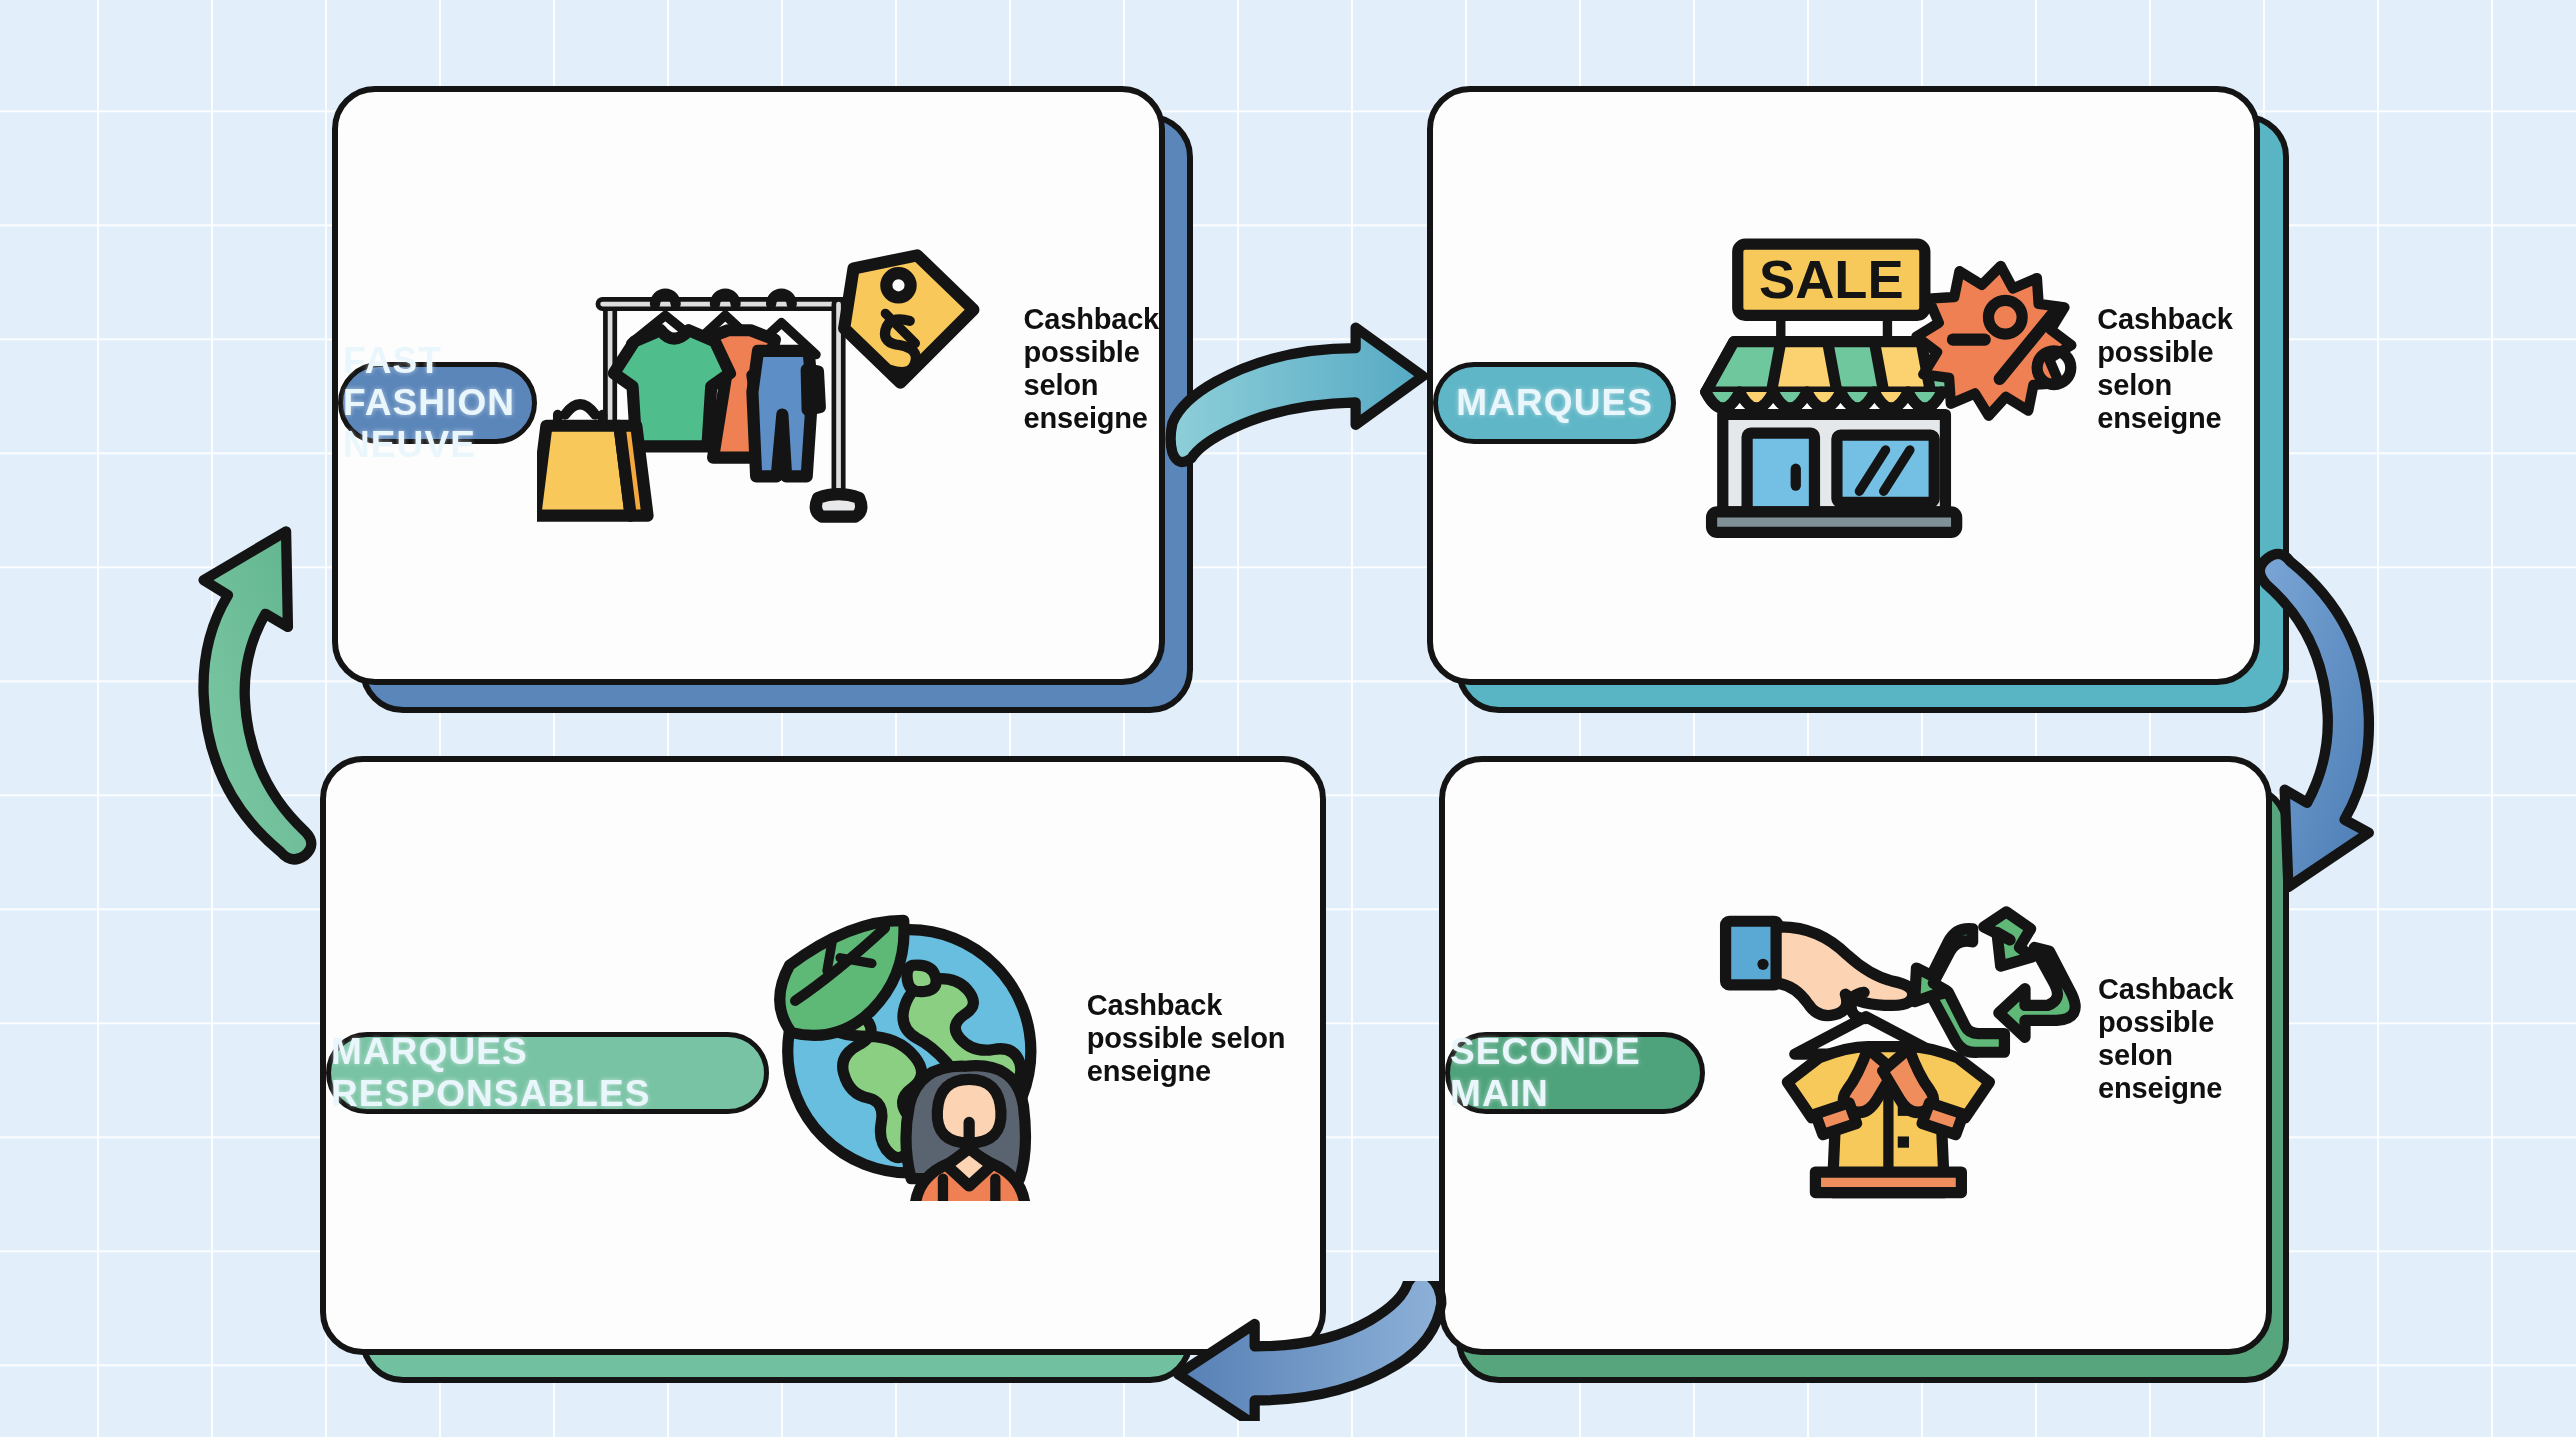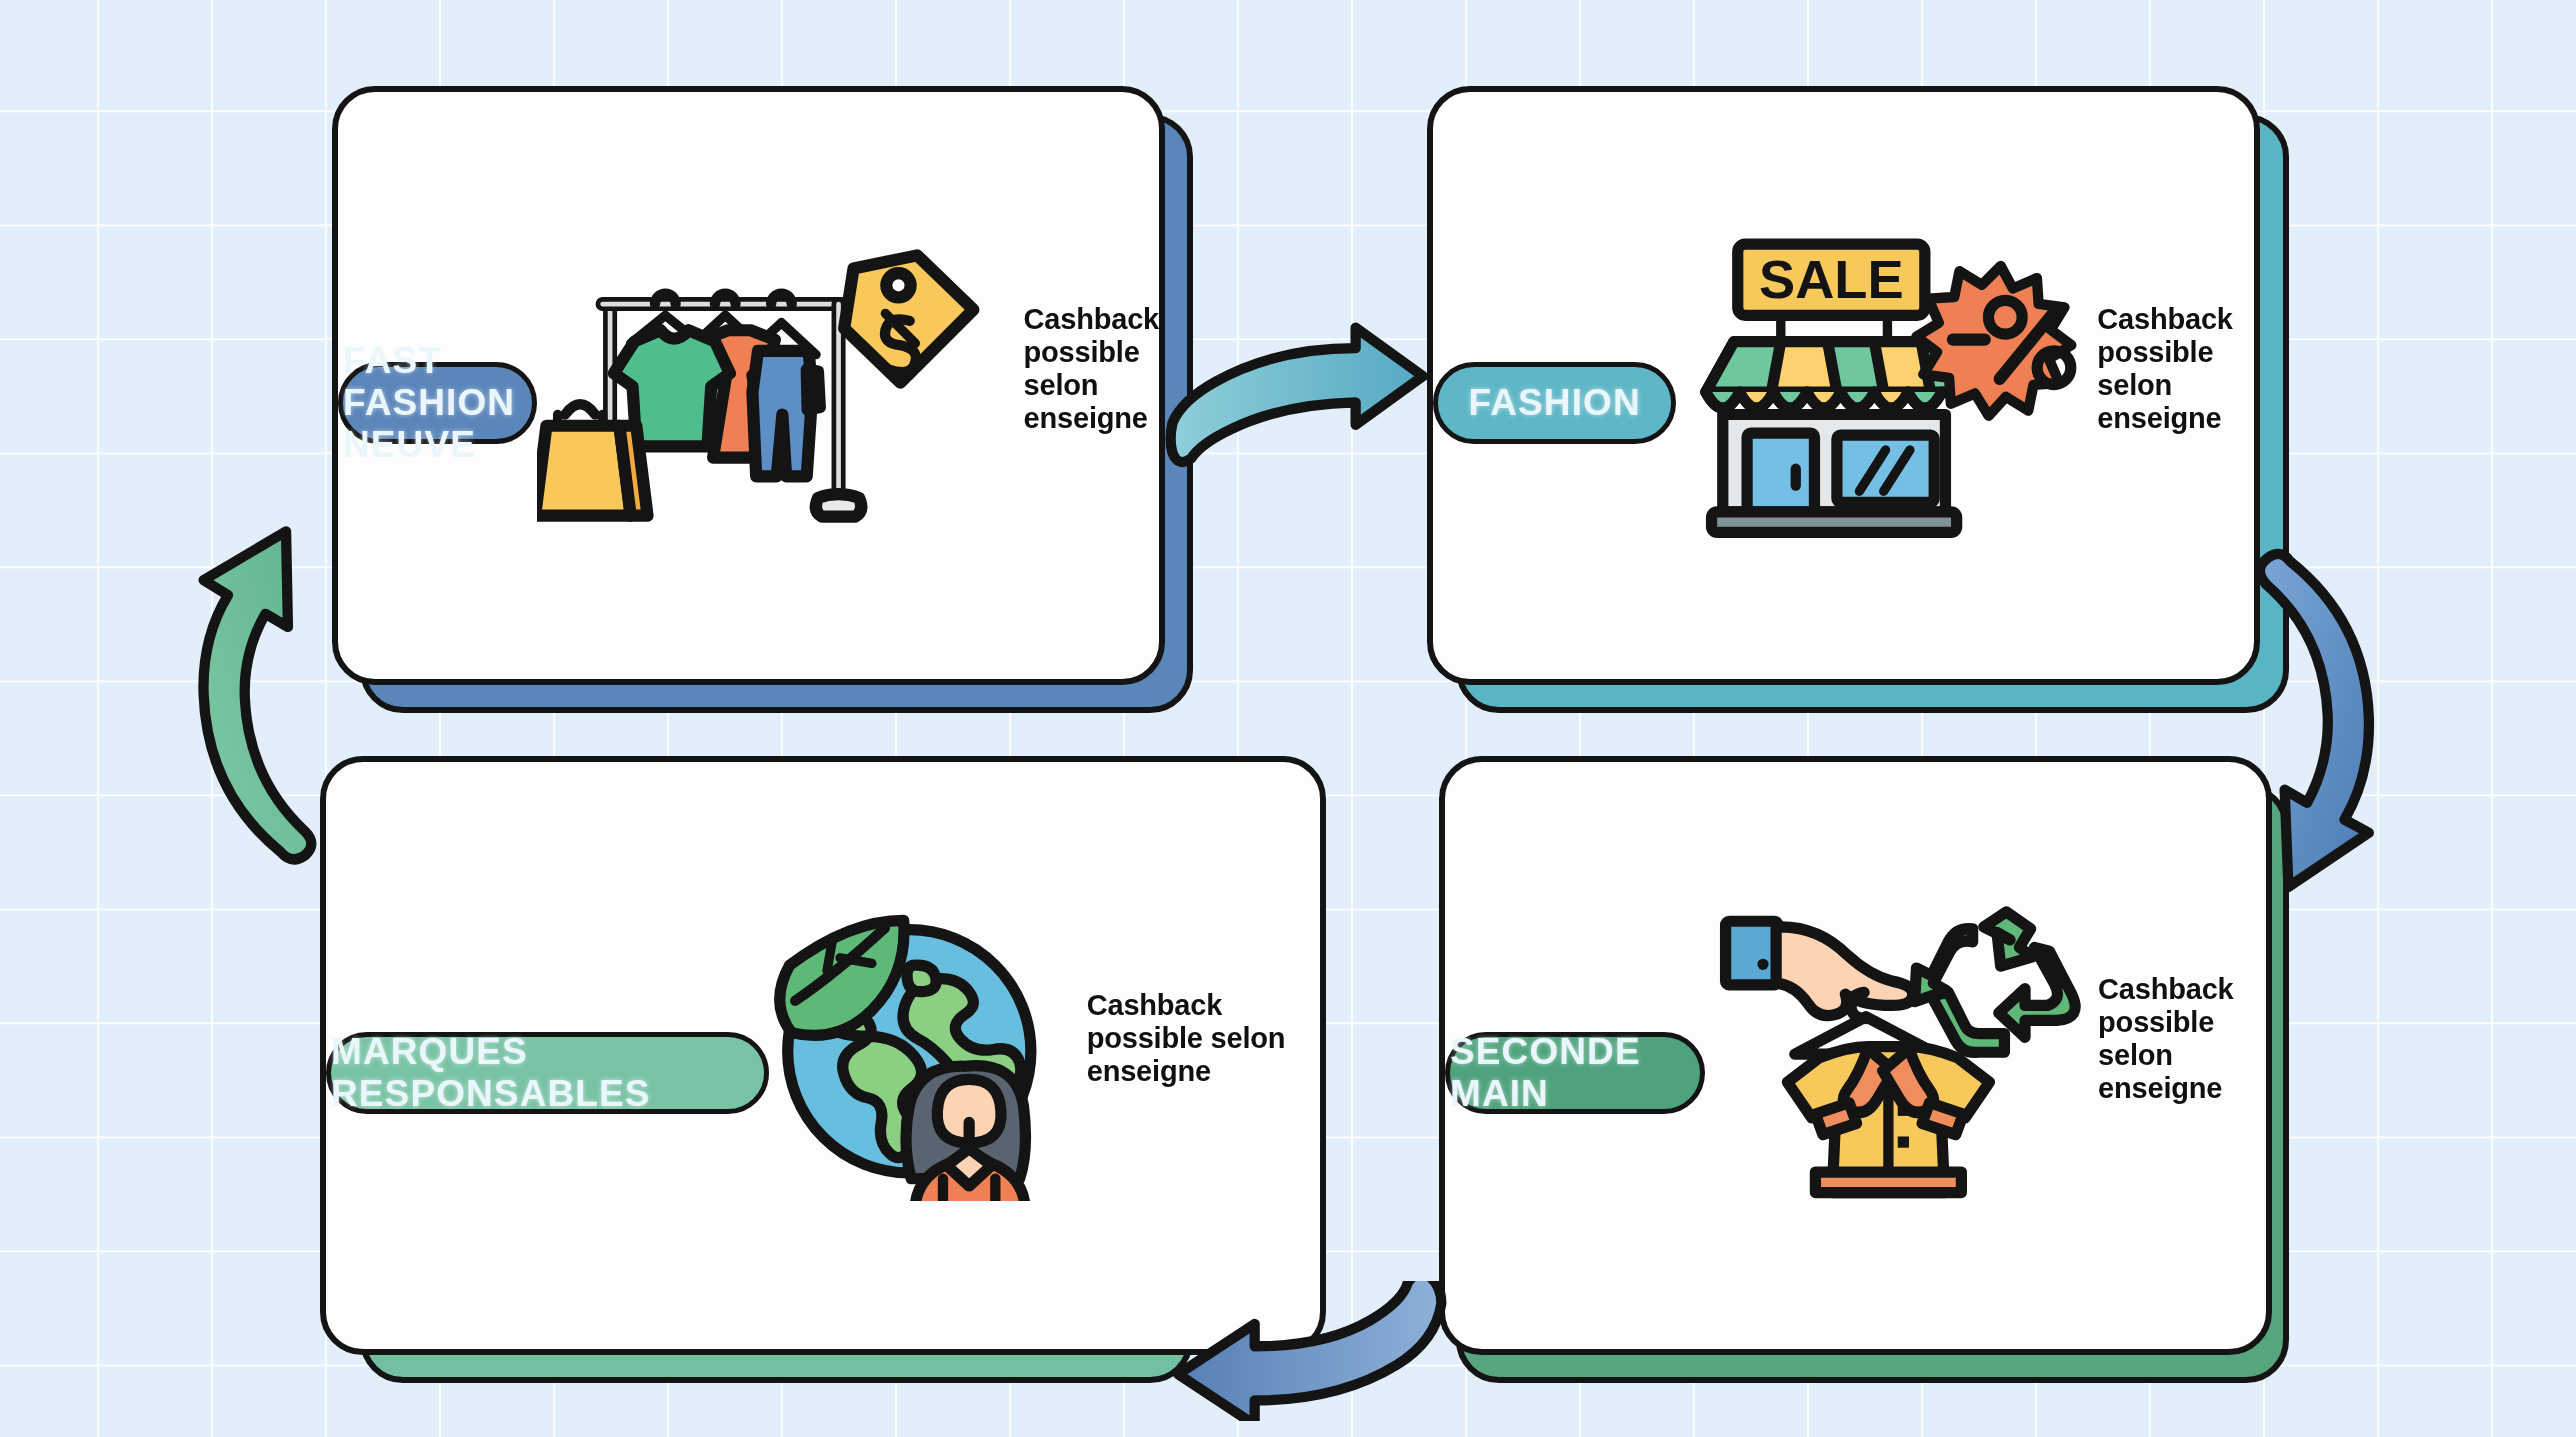--- a/index.html
+++ b/index.html
@@ -145,21 +145,21 @@
           <circle cx="386" cy="58" r="13" fill="#fdfdfd"></circle>
           <path d="M398 96 q-22 -6 -26 10 q-3 14 16 16 q20 4 16 18 q-4 16 -28 8" fill="none" stroke-width="11"></path>
           <path d="M372 88 l32 32" fill="none" stroke-width="10"></path>
         </g>
       </svg>
     </div>
     <div class="caption">Cashback possible selon enseigne</div>
   </div>
 
   <div class="card" id="card-outlet">
-    <div class="pill pill-outlet">FASHION</div>
+    <div class="pill pill-outlet">MARQUES</div>
     <div class="icon-zone">
       <svg width="421" height="309" viewBox="0 0 450 330">
         <g stroke="#141414" stroke-width="12" stroke-linejoin="round" stroke-linecap="round">
 
           <rect x="66" y="14" width="200" height="76" rx="8" fill="#f7c85a"></rect>
           <text x="166" y="72" font-family="'Liberation Sans',sans-serif" font-size="58" font-weight="bold" fill="#141414" stroke="none" text-anchor="middle">SALE</text>
           <path d="M112 90 L112 118" fill="none" stroke-width="10"></path>
           <path d="M226 90 L226 118" fill="none" stroke-width="10"></path>
 
           <path d="M62 118 L272 118 L302 172 L32 172 Z" fill="#fcd170"></path>

